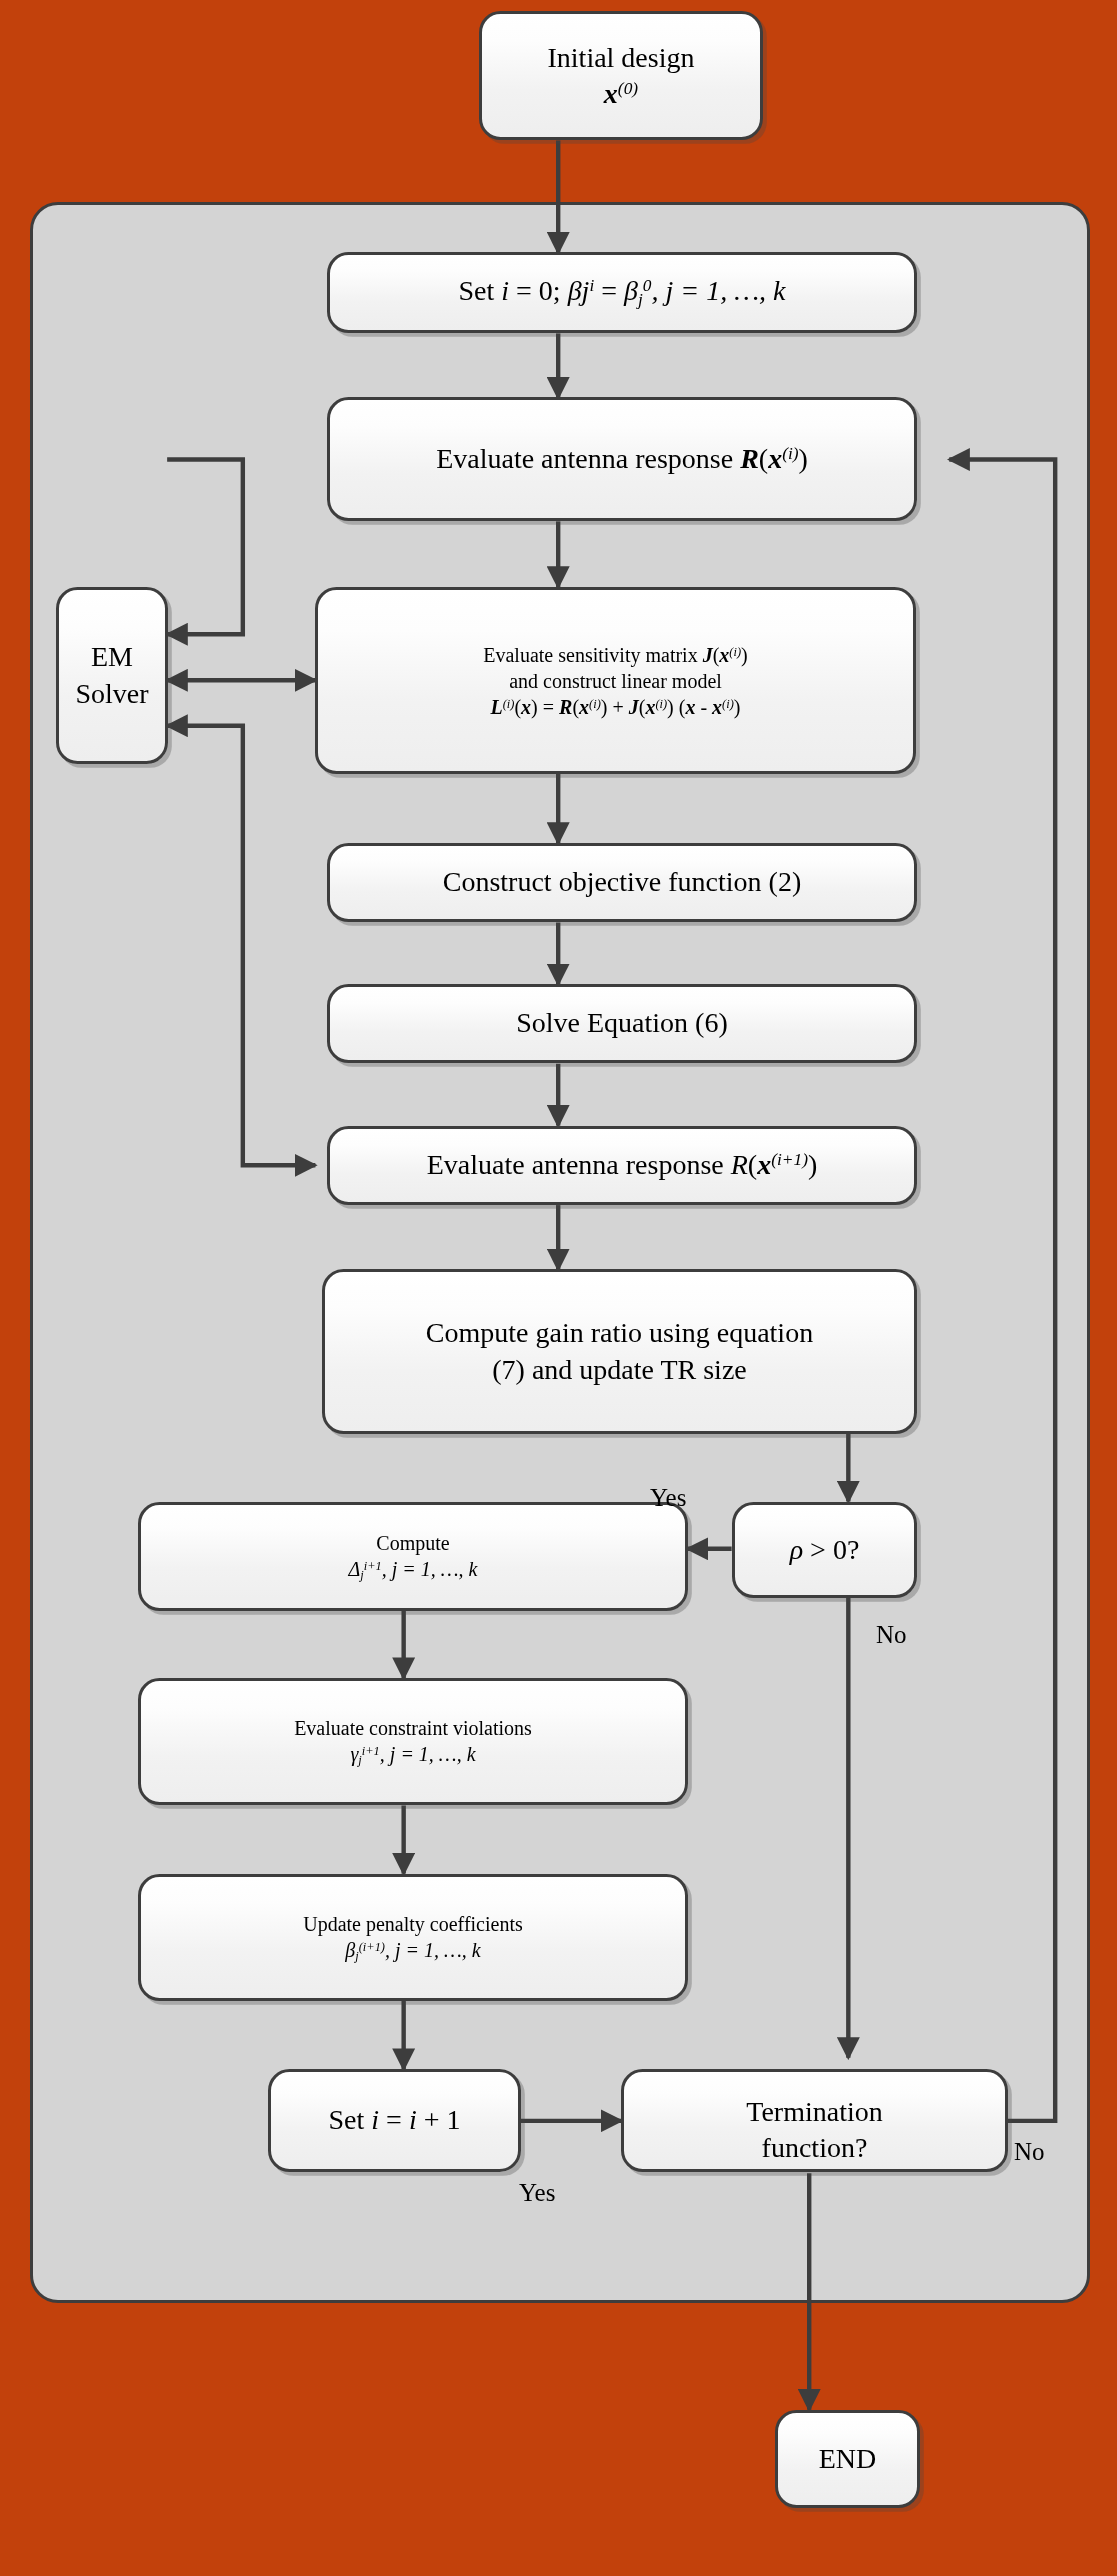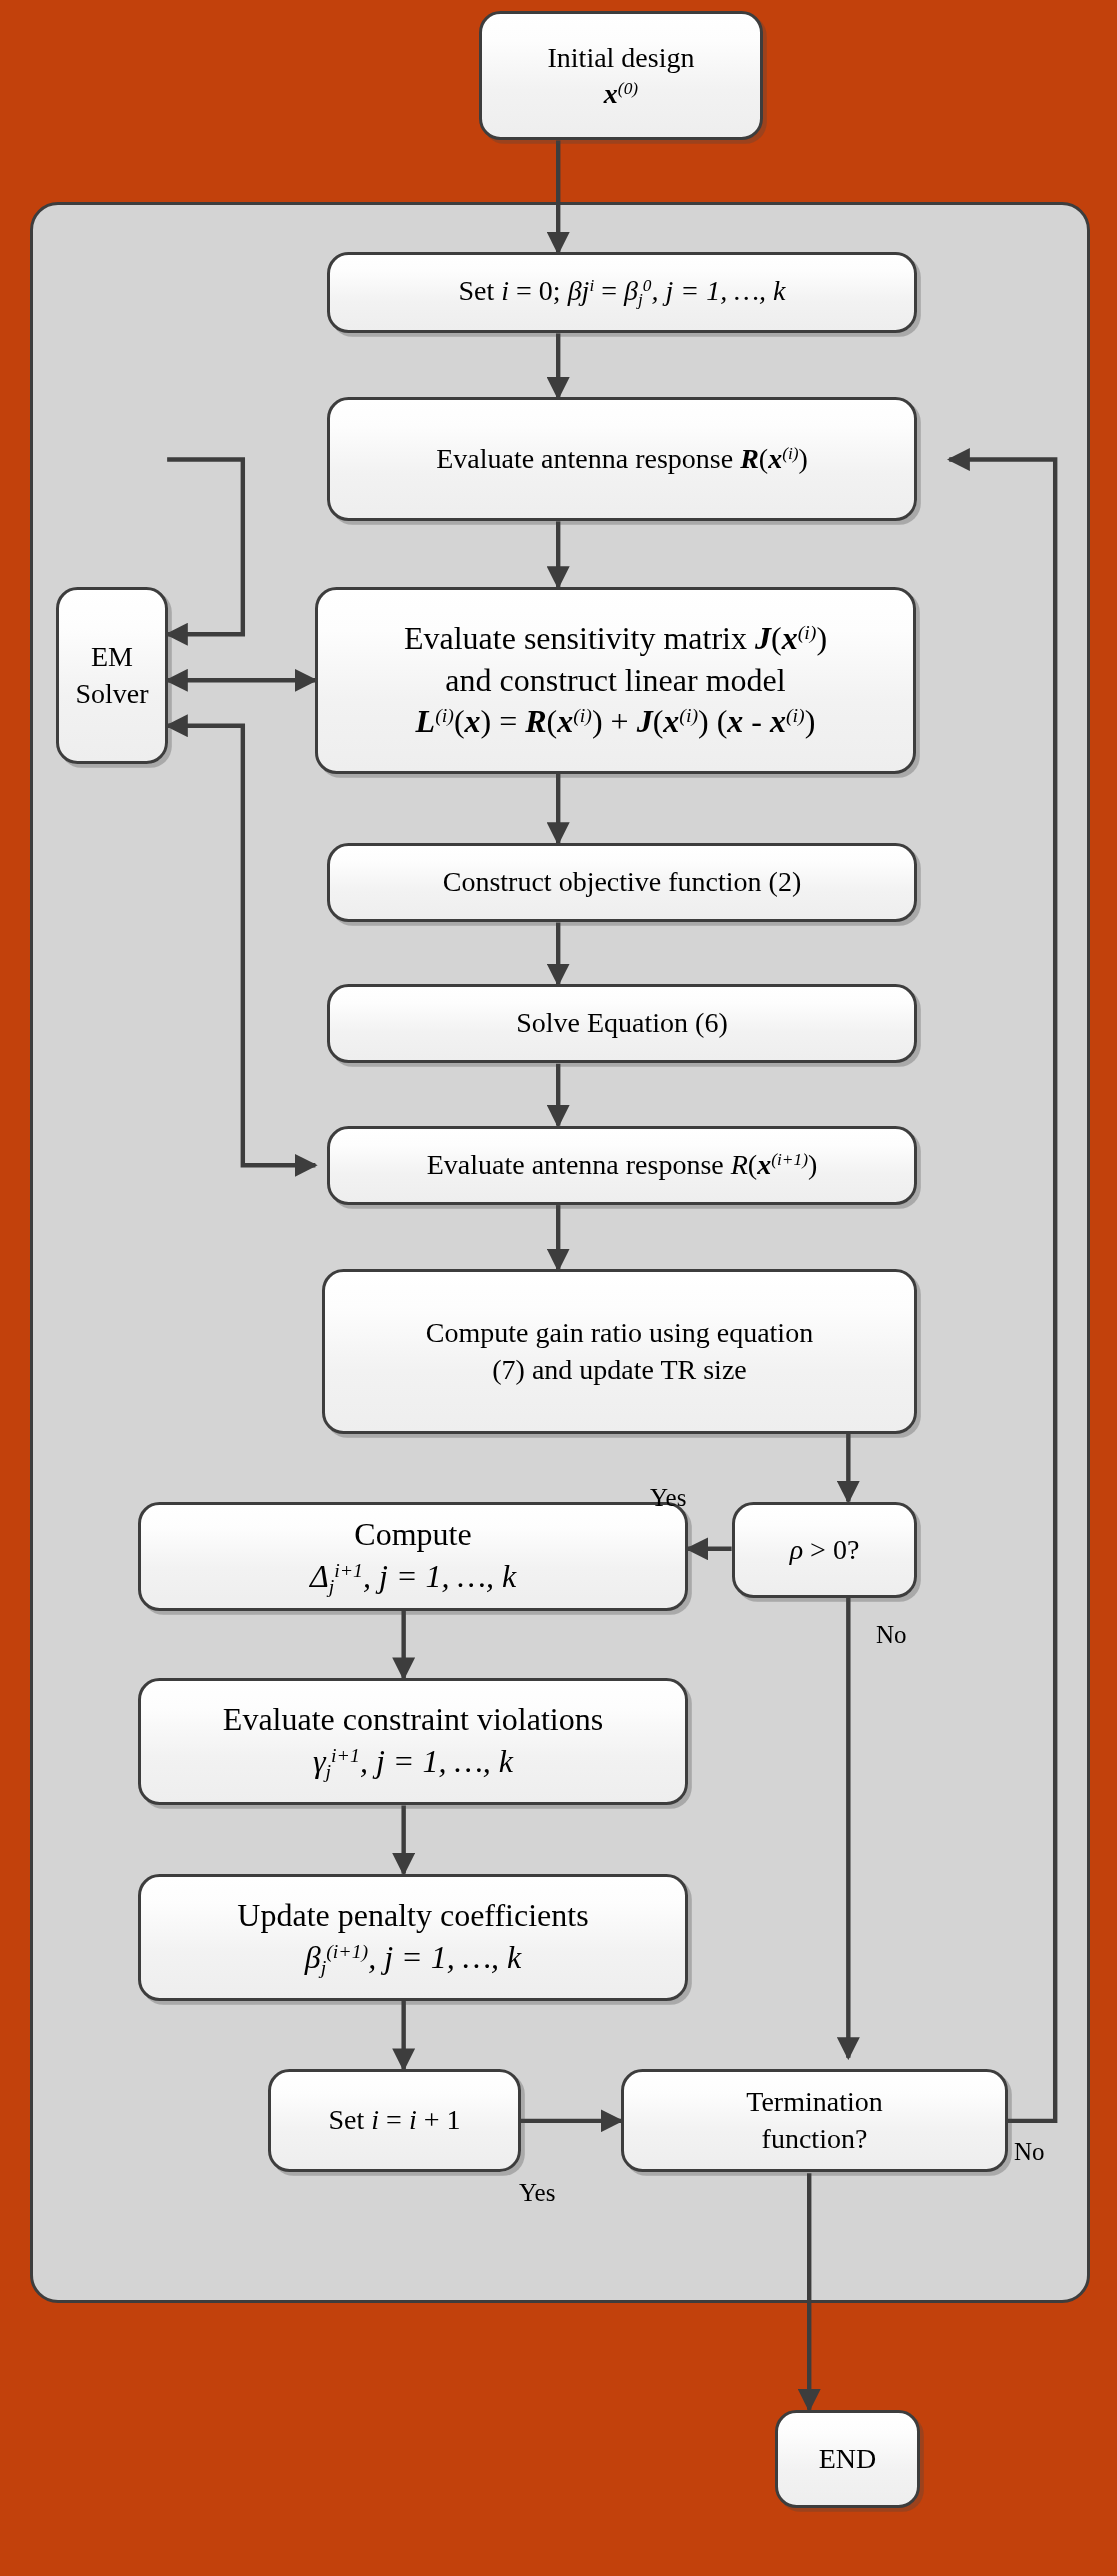--- a/index.html
+++ b/index.html
@@ -46,21 +46,21 @@
     display: flex;
     align-items: center;
     justify-content: center;
     text-align: center;
     color: #000000;
     line-height: 1.30;
     padding: 2.5px 8.8px;
   }
   .node .ln { display: block; white-space: nowrap; }
   .f44 { font-size: 28px; }
-  .f42 { font-size: 32px; }
+  .f42 { font-size: 20px; }
   i.v  { font-style: italic; }
   b.bv { font-weight: bold; font-style: italic; }
   sup, sub { font-size: 0.62em; font-style: italic; }
   sub { vertical-align: -0.28em; }
   sup { vertical-align: 0.50em; }
   .gk { font-style: italic; }
   
   .elabel {
     position: absolute;
     font-family: "Liberation Serif", "DejaVu Serif", serif;
@@ -205,21 +205,21 @@
     <div>
       <span class="ln">Update penalty coefficients</span>
       <span class="ln"><i class="gk">β</i><sub>j</sub><sup>(i+1)</sup><i class="v">, j</i><i class="v"> = 1, …, k</i></span>
     </div>
   </div>
 
   <div class="node f44" style="left:268px; top:2069px; width:253px; height:103px;">
     <span class="ln"><span>Set </span><i class="v">i</i><span> = </span><i class="v">i</i><span> + 1</span></span>
   </div>
 
-  <div class="node f44" style="left:621px; top:2069px; width:387px; height:103px;">
+  <div class="node f44" style="left:621px; top:2069px; width:387px; height:103px;align-items:flex-end;">
     <div>
       <span class="ln">Termination</span>
       <span class="ln">function?</span>
     </div>
   </div>
 
   <div class="node f44" style="left:737px; top:2410px; width:145px; height:98px;margin-left:38px;">
     <span class="ln">END</span>
   </div>
 

